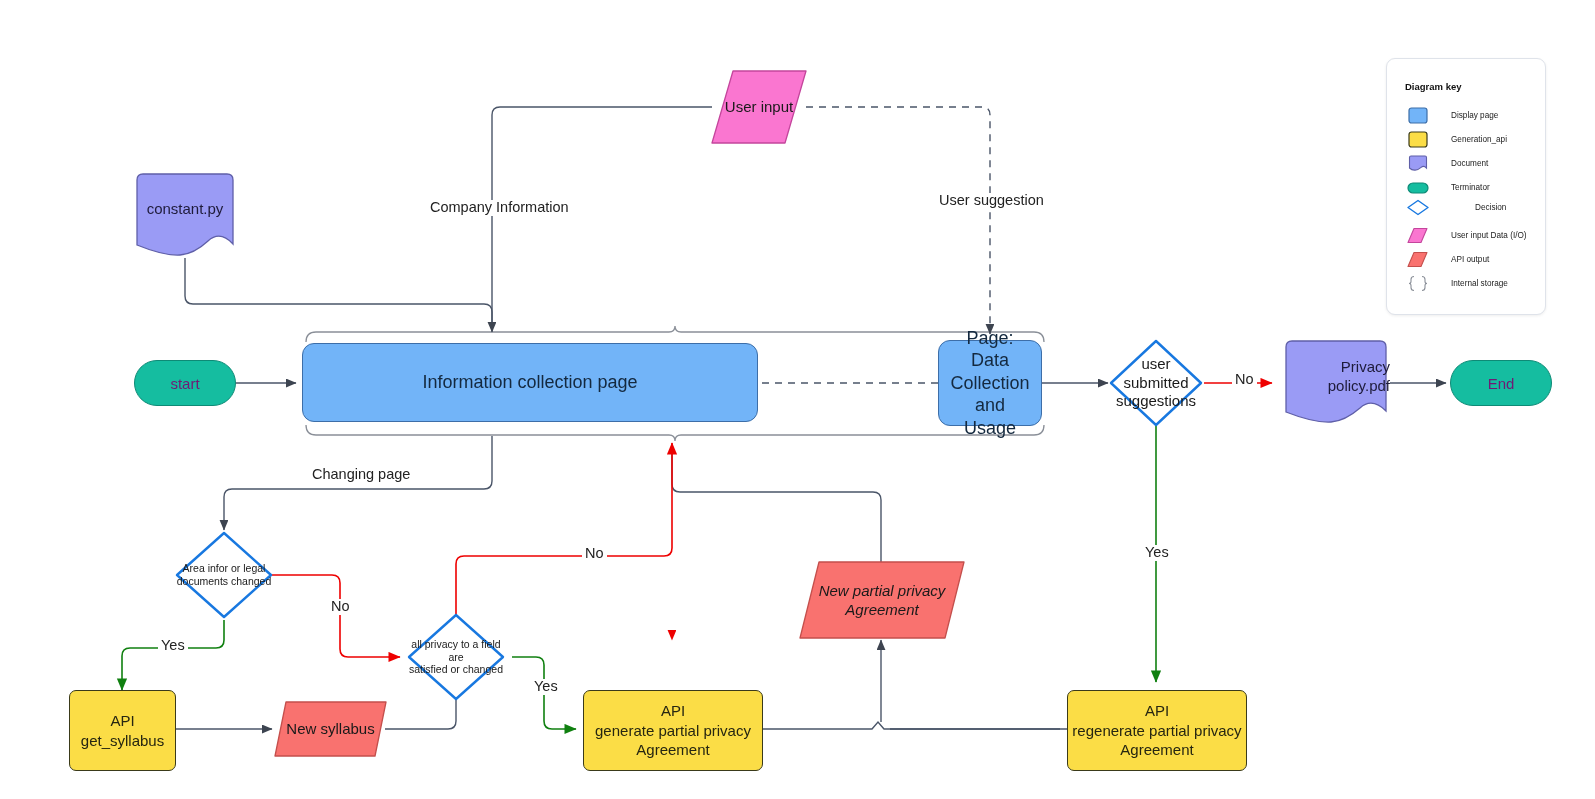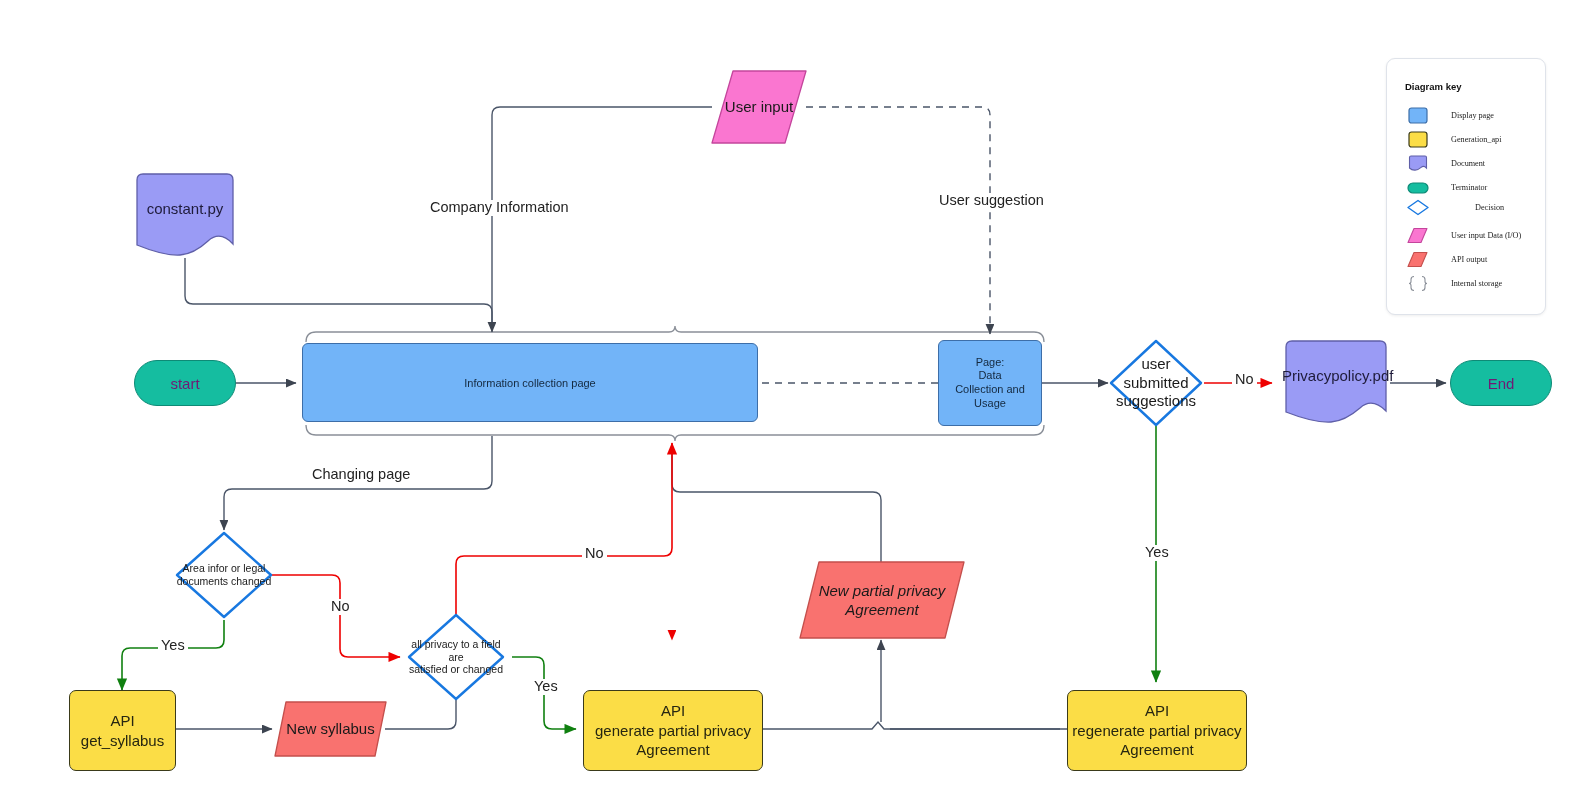--- a/index.html
+++ b/index.html
@@ -2,37 +2,37 @@
 <html><head>
 <meta charset="utf-8">
 <style>
   html,body{margin:0;padding:0;background:#ffffff;}
   body{font-family:"Liberation Sans", sans-serif;}
   #canvas{position:relative;width:1595px;height:799px;background:#ffffff;overflow:hidden;}
   svg#wires{position:absolute;left:0;top:0;width:1595px;height:799px;}
   .node{position:absolute;box-sizing:border-box;display:flex;align-items:center;justify-content:center;text-align:center;color:#1a1a1a;}
   .lbl{position:absolute;background:#ffffff;color:#222;font-size:14.5px;white-space:nowrap;padding:0 3px;line-height:1.1;}
   .terminator{background:#15bda0;border:1.4px solid #0e8a76;border-radius:26px;font-size:15px;color:#701a75;}
-  .display{background:#72b4f8;border:1.4px solid #3d6ea8;border-radius:6px;font-size:11px;color:#14293f;}
+  .display{background:#72b4f8;border:1.4px solid #3d6ea8;border-radius:12px;font-size:18px;color:#14293f;}
   .genapi{background:#fbdd46;border:1.6px solid #3a3a1a;border-radius:7px;font-size:15px;color:#262611;line-height:1.32;}
   .docshape{font-size:15px;color:#1e1b3a;line-height:1.3;}
   .docshape .txt{position:relative;z-index:2;width:100%;padding-bottom:14px;}
   .docshape svg{position:absolute;left:0;top:0;}
   .para{font-size:15px;line-height:1.3;}
   .para .txt{position:relative;z-index:2;width:100%;padding:0 8px;box-sizing:border-box;}
   .para svg{position:absolute;left:0;top:0;}
   .diam{font-size:15px;line-height:1.25;}
   .diam.small{font-size:10.5px;line-height:1.2;}
   .diam .txt{position:relative;z-index:2;width:112%;}
   .diam svg{position:absolute;left:0;top:0;}
   
   #legend{position:absolute;left:1386px;top:58px;width:158px;height:255px;background:#fff;
           border:1px solid #dfe3ea;border-radius:9px;box-shadow:0 1px 3px rgba(0,0,0,.07);}
   #legend .title{position:absolute;left:18px;top:22px;font-size:9.5px;font-weight:bold;color:#111;}
-  .lgrow{position:absolute;left:18px;height:18px;display:flex;align-items:center;font-family:Liberation Serif, serif;}
+  .lgrow{position:absolute;left:18px;height:18px;display:flex;align-items:center;}
   .lgrow .sw{width:26px;height:17px;position:relative;flex:0 0 26px;}
   .lgrow .tx{margin-left:20px;font-size:8.2px;color:#222;white-space:nowrap;}
 </style>
 </head>
 <body>
 
 <div id="canvas">
 
   <svg id="wires">
     <defs>
@@ -143,21 +143,21 @@
     <span class="txt" style="display:flex;flex-direction:column;align-items:center;">
       <span>user submitted</span>
       <span>suggestions</span>
     </span>
   </div>
 
   <div class="node docshape" style="left:1282px;top:339px;width:108px;height:88px;">
     <svg width="108" height="88" viewBox="0 0 108 88">
       <path d="M4,8 q0,-6 6,-6 L98,2 q6,0 6,6 L104,72 q-14,-14 -26,-3 q-15,13 -29,14 q-17,1 -45,-10 z" fill="#9a9bf5" stroke="#5f5fa8" stroke-width="1.3"></path>
     </svg>
-    <span class="txt" style="display:flex;flex-direction:row;align-items:flex-start;">
+    <span class="txt" style="display:flex;flex-direction:column;align-items:flex-end;">
       <span>Privacy</span>
       <span>policy.pdf</span>
     </span>
   </div>
 
   <div class="node diam small" style="left:174px;top:530px;width:100px;height:90px;">
     <svg width="100" height="90" viewBox="0 0 100 90">
       <path d="M50,3 L97,45 L50,87 L3,45 z" fill="#ffffff" stroke="#1878e0" stroke-width="2.4" stroke-linejoin="round"></path>
     </svg>
     <span class="txt" style="display:flex;flex-direction:column;align-items:center;">

